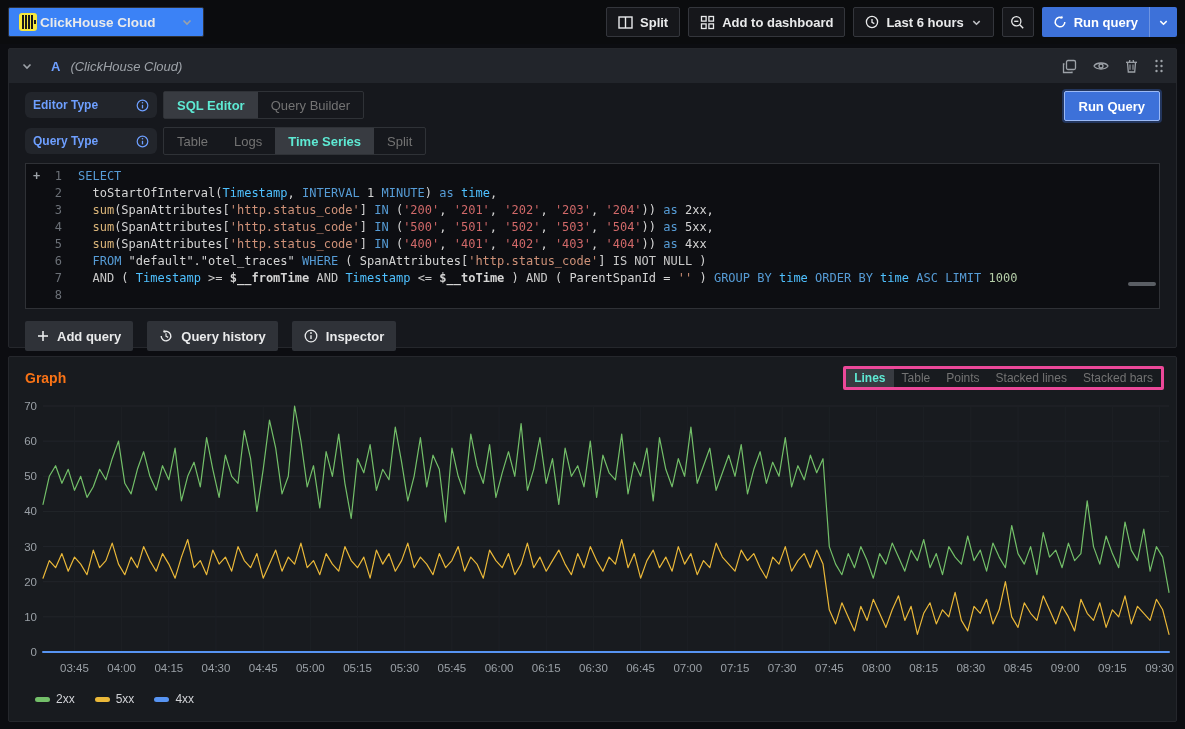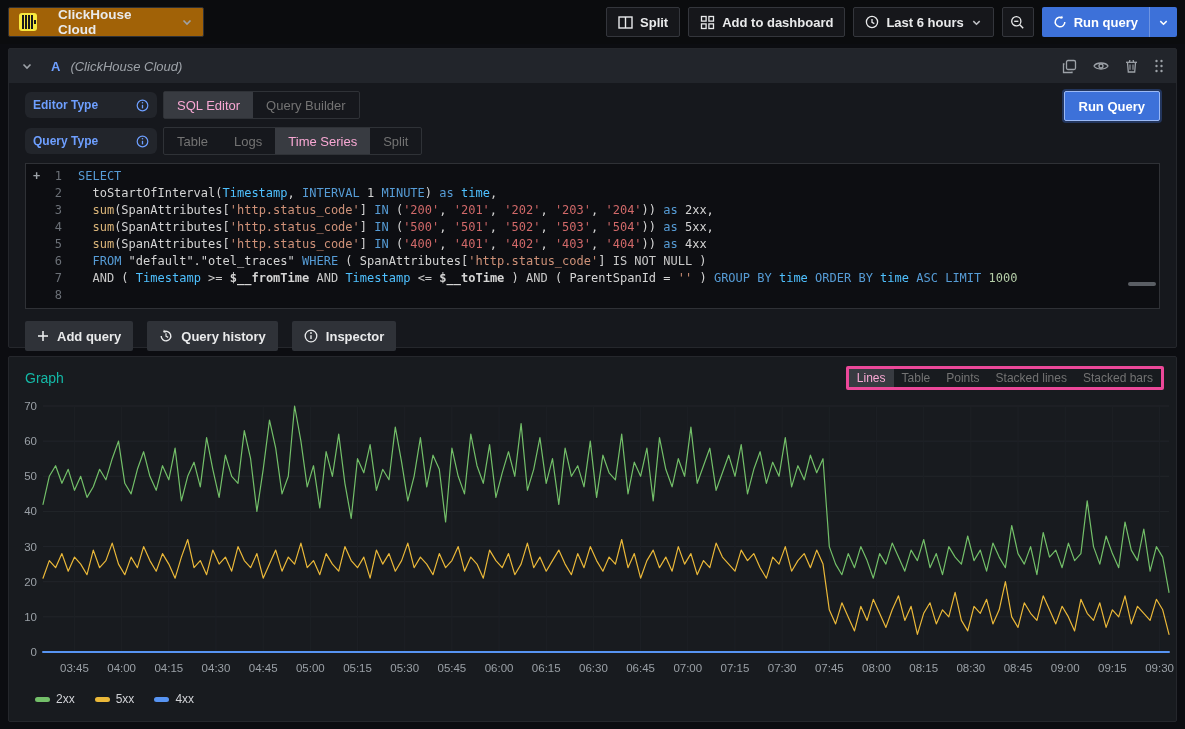--- a/index.html
+++ b/index.html
@@ -2,22 +2,22 @@
 <html><head>
 <meta charset="utf-8">
 <style>
   * { margin:0; padding:0; box-sizing:border-box; }
   html,body { background:#0c0d11; }
   .app { position:relative; width:1185px; height:729px; background:#0c0d11;
          font-family:"Liberation Sans", sans-serif; color:#d8d9da; overflow:hidden; }
 
   
   .topbar { height:44px; display:flex; align-items:center; padding:0 8px; background:#0b0c0e; }
-  .ds-picker { display:flex; align-items:center; gap:21px; width:196px; height:30px; padding:0 10px;
-               background:#a16207; border:1px solid #2f3136; border-radius:2px; cursor:pointer; }
+  .ds-picker { display:flex; align-items:center; gap:3px; width:196px; height:30px; padding:0 10px;
+               background:#3b82f6; border:1px solid #2f3136; border-radius:2px; cursor:pointer; }
   .ds-logo { width:18px; height:18px; border-radius:3px; background:#f7e83e; position:relative; overflow:hidden; flex:0 0 auto; }
   .ds-logo i { position:absolute; top:2px; bottom:2px; width:2px; background:#17181c; }
   .ds-logo i:nth-child(1){left:3px} .ds-logo i:nth-child(2){left:6px} .ds-logo i:nth-child(3){left:9px}
   .ds-logo i:nth-child(4){left:12px} .ds-logo i:nth-child(5){left:15px; top:7px; bottom:7px;}
   .ds-name { font-size:13.5px; font-weight:bold; color:#e9eaeb; flex:1; }
   .topbar-right { margin-left:auto; display:flex; align-items:center; gap:8px; }
   .tb-btn { display:flex; align-items:center; gap:7px; height:30px; padding:0 11px; background:#16171b;
             border:1px solid #34363c; border-radius:2px; font-size:13px; font-weight:bold; color:#e9eaeb; cursor:pointer; }
   .tb-icon-btn { width:32px; justify-content:center; padding:0; }
   .run-query { display:flex; height:30px; background:#3d71d9; border-radius:2px; overflow:hidden; cursor:pointer; }
@@ -33,21 +33,21 @@
   .qhead .dshint { color:#9da2a8; font-style:italic; font-size:13px; }
   .qhead-icons { margin-left:auto; display:flex; align-items:center; gap:16px; color:#9da2a8; }
   .qhead-icons > span { cursor:pointer; display:flex; }
 
   .qrow { display:flex; align-items:center; margin:8px 16px 0 16px; }
   .qlabel { display:flex; align-items:center; gap:8px; width:132px; height:26px; padding:0 8px;
             background:#22252b; border-radius:6px; color:#6e9fff; font-size:12px; font-weight:bold; }
   .qlabel .info { margin-left:auto; display:flex; }
   .seg { display:flex; margin-left:6px; border:1px solid #2f3237; border-radius:2px; height:28px; }
   .seg-item { display:flex; align-items:center; padding:0 13px; font-size:13px; color:#737373; cursor:pointer; }
-  .seg-item.selected { background:#383b41; color:#f9a8d4; font-weight:normal; }
+  .seg-item.selected { background:#383b41; color:#5eead4; font-weight:bold; }
   .run-query-inline { position:absolute; right:16px; top:42px; height:30px; padding:0 14px;
             background:#3d71d9; border:1px solid #9bb9f5; border-radius:2px; color:#fff;
             font-size:13px; font-weight:bold; display:flex; align-items:center; cursor:pointer;
             box-shadow:0 0 0 2px rgba(61,113,217,.35); }
 
   .code-editor { position:relative; margin:8px 16px 0 16px; height:146px; background:#0d0e12;
                  border:1px solid #2f3136; padding-top:4px; overflow:hidden; cursor:text;
                  font-family:"DejaVu Sans Mono","Liberation Mono",monospace; font-size:12px; line-height:17px; }
   .code-line { display:flex; white-space:pre; }
   .gutter { position:relative; width:52px; flex:0 0 auto; color:#6b7077; }
@@ -59,21 +59,21 @@
   .code-scrollbar-h { position:absolute; right:3px; bottom:22px; width:28px; height:4px; background:#5a5e64; border-radius:2px; }
 
   .qfooter { display:flex; gap:14px; margin:12px 16px 0 16px; }
   .qf-btn { display:flex; align-items:center; gap:8px; height:30px; padding:0 12px; background:#2f3238;
             border:none; border-radius:2px; color:#e9eaeb; font-size:13px; font-weight:bold; cursor:pointer;
             font-family:"Liberation Sans",sans-serif; }
 
   
   .gpanel { margin-top:8px; height:366px; background:#181b1f; }
   .ghead { display:flex; align-items:center; padding:9px 12px 4px 16px; }
-  .gtitle { font-size:14px; font-weight:normal; color:#14b8a6; }
+  .gtitle { font-size:14px; font-weight:bold; color:#f97316; }
   .gmodes { margin-left:auto; display:flex; border:3px solid #ec4899; border-radius:2px; height:24px; }
   .gmodes .seg-item { padding:0 8px; font-size:12px; }
   .chart-wrap { padding:0 4px; }
   .chart-wrap svg text { font-family:"Liberation Sans",sans-serif; font-size:11.5px; fill:#9aa0a6; }
   .legend { display:flex; align-items:center; gap:20px; padding:2px 0 0 26px; }
   .legend-item { display:flex; align-items:center; gap:6px; font-size:12px; color:#d0d2d6; cursor:pointer; }
   .legend-swatch { width:15px; height:5px; border-radius:2.5px; }
 </style>
 </head>
 <body>

